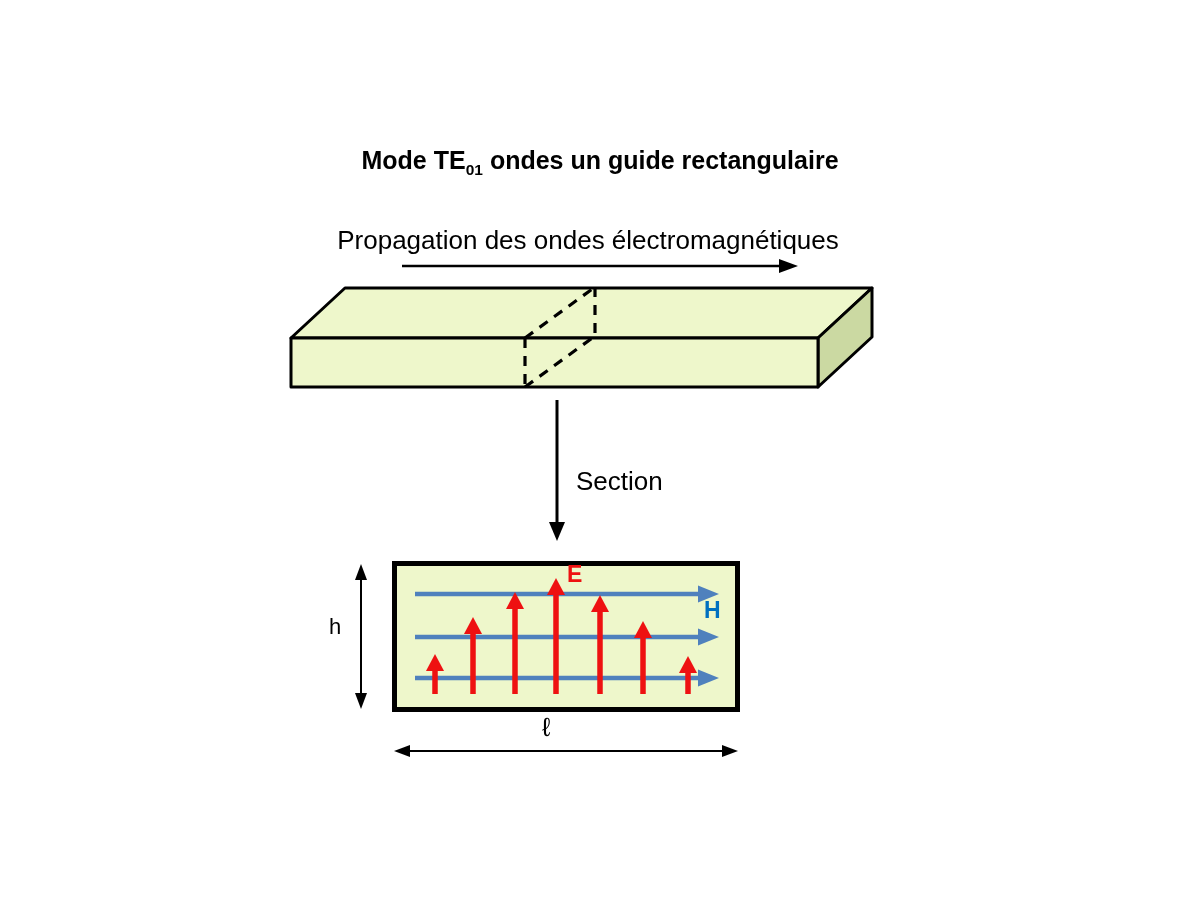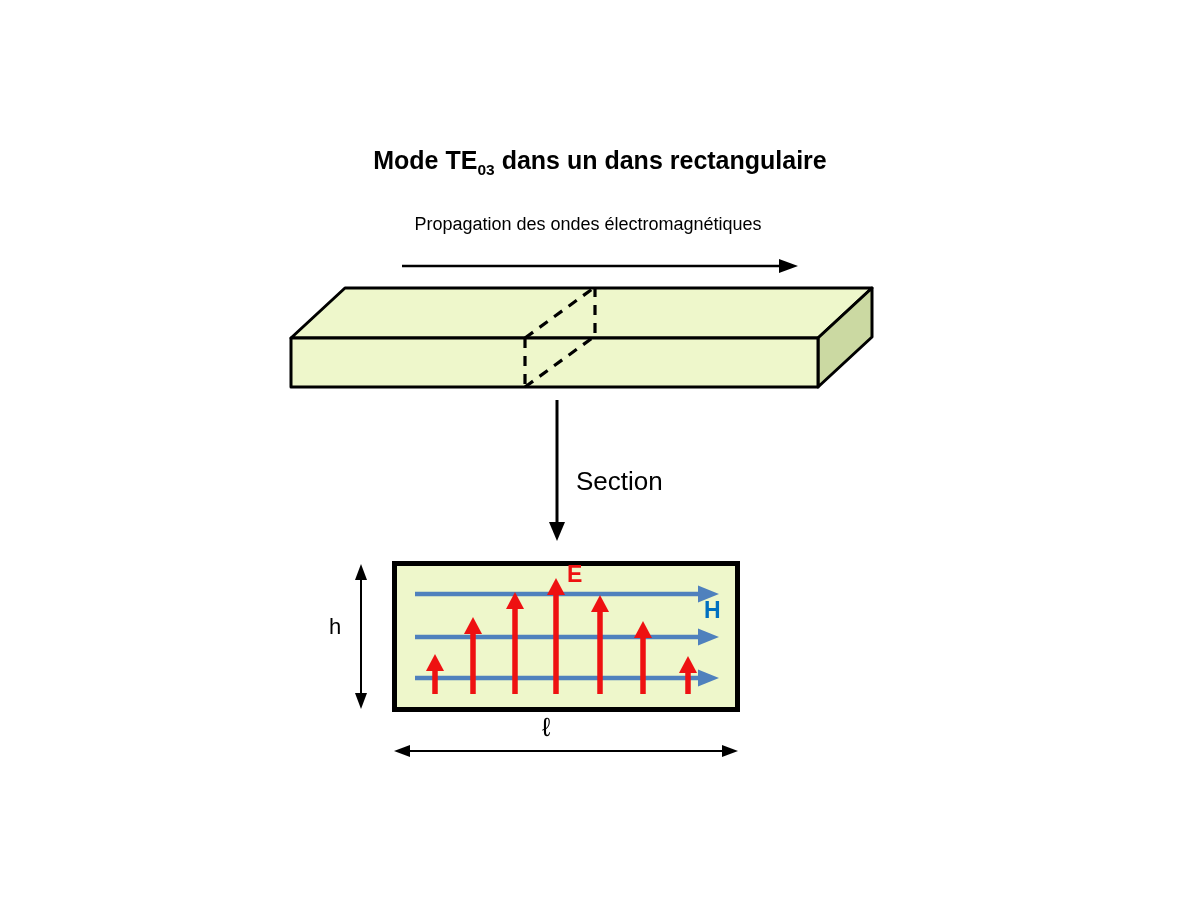--- a/index.html
+++ b/index.html
@@ -5,21 +5,21 @@
   html,body{margin:0;padding:0;background:#fff;}
   #canvas{
     position:relative;width:1200px;height:900px;background:#ffffff;overflow:hidden;
     font-family:"Liberation Sans","DejaVu Sans",sans-serif;color:#000;
   }
   #diagram-svg{position:absolute;left:0;top:0;}
   .txt{position:absolute;white-space:nowrap;line-height:1.1;}
   .title{top:147px;left:600px;transform:translateX(-50%);font-size:25px;font-weight:bold;}
   .title sub{font-size:0.62em;}
   .title .suffix{margin-left:0.28em;}
-  .prop-label{top:215px;left:588px;transform:translateX(-50%);font-size:18px;}
+  .prop-label{top:226px;left:588px;transform:translateX(-50%);font-size:26px;}
   .section-label{top:467px;left:576px;font-size:26px;}
   .e-label{top:562px;left:567px;font-size:23px;font-weight:bold;}
   .h-label{top:598px;left:704px;font-size:23px;font-weight:bold;}
   .h-dim-label{top:615px;left:329px;font-size:22px;}
   .l-dim-label{top:713px;left:542px;font-size:26px;}
 </style>
 </head>
 <body>
 
 <div id="canvas">
@@ -76,21 +76,21 @@
       <polygon points="361,709 355,693 367,693" fill="#000"></polygon>
     </g>
 
     <g>
       <line x1="407" y1="751" x2="725" y2="751" stroke="#000" stroke-width="2"></line>
       <polygon points="394,751 410,745 410,757" fill="#000"></polygon>
       <polygon points="738,751 722,745 722,757" fill="#000"></polygon>
     </g>
   </svg>
 
-  <div class="txt title"><span>Mode TE</span><sub>03</sub><span class="suffix">dans un dans rectangulaire</span></div>
+  <div class="txt title"><span>Mode TE</span><sub>01</sub><span class="suffix">ondes un guide rectangulaire</span></div>
 
   <div class="txt prop-label">Propagation des ondes électromagnétiques</div>
 
   <div class="txt section-label">Section</div>
 
   <div class="txt e-label" style="color: rgb(238, 17, 17);">E</div>
 
   <div class="txt h-label" style="color: rgb(0, 112, 192);">H</div>
 
   <div class="txt h-dim-label">h</div>

